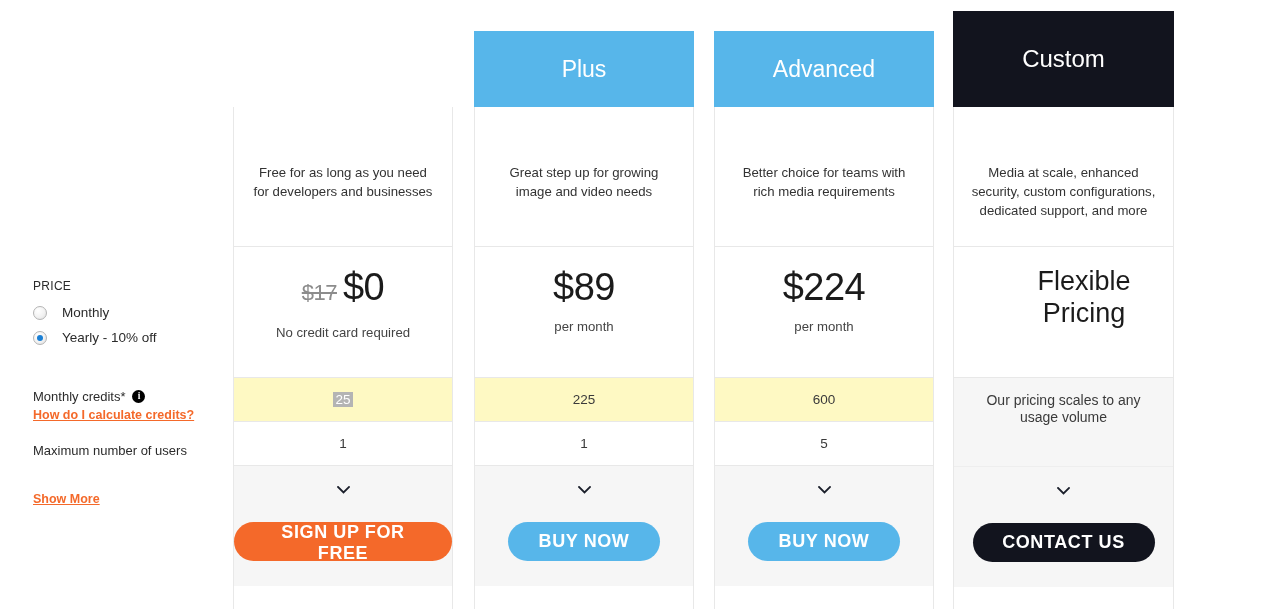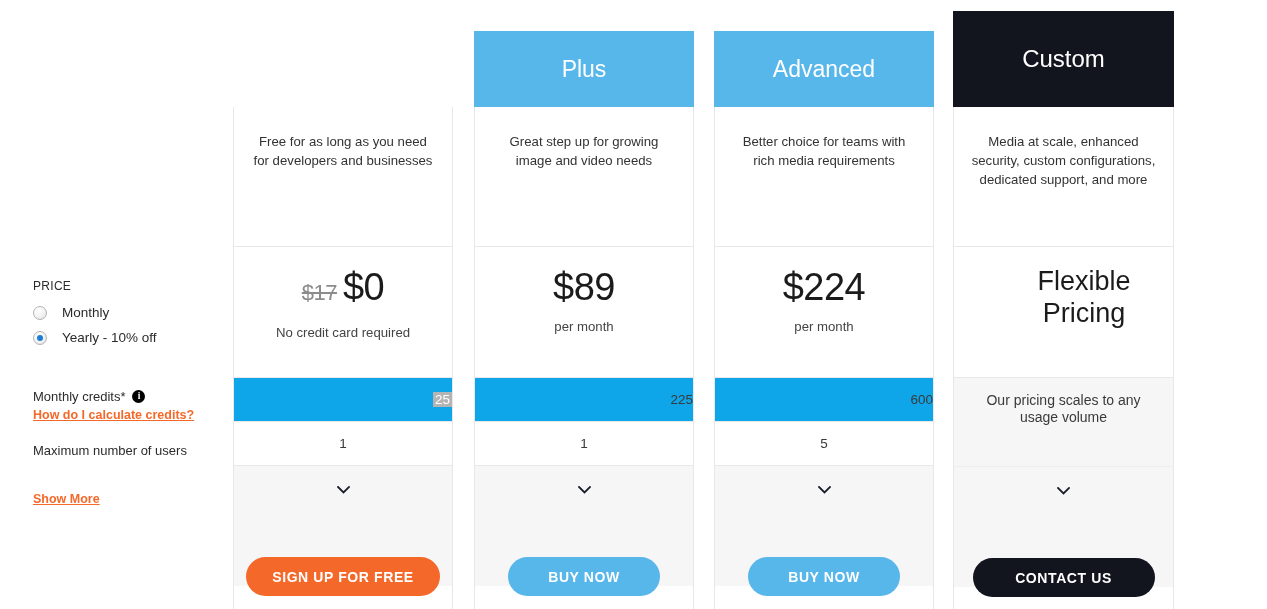--- a/index.html
+++ b/index.html
@@ -153,20 +153,21 @@
     display: flex;
     align-items: flex-start;
     justify-content: center;
     padding: 25px 16px 0 16px;
   }
   .row-desc .desc-text {
     font-size: 13.2px;
     line-height: 19px;
     text-align: center;
     color: #333333;
+    margin-top: 31px;
   }
 
   .row-price {
     height: 131px;
     border-bottom: 1px solid #e8e8e8;
     box-sizing: border-box;
     display: flex;
     flex-direction: column;
     align-items: center;
     justify-content: flex-start;
@@ -204,21 +205,21 @@
   .row-cell {
     height: 44px;
     box-sizing: border-box;
     display: flex;
     align-items: center;
     justify-content: center;
     font-size: 13.5px;
     color: #3a3a3a;
     border-bottom: 1px solid #e8e8e8;
   }
-  .row-cell.shaded { background: #0ea5e9; justify-content: flex-end; }
+  .row-cell.shaded { background: #fef9c3; }
   .row-cell.white  { background: #ffffff; }
 
   .sel-highlight {
     background: #b4b4b4;
     color: #ffffff;
     padding: 0 2px;
   }
 
   .row-cell-merged {
     height: 89px;
@@ -255,29 +256,28 @@
     display: flex;
     align-items: flex-start;
     justify-content: center;
     padding-top: 8px;
     box-sizing: border-box;
   }
   .cta-btn {
     border: none;
     border-radius: 22px;
     color: #ffffff;
-    font-size: 14px;
+    font-size: 18px;
     font-weight: bold;
     letter-spacing: 0.6px;
     font-family: "Liberation Sans", sans-serif;
     cursor: pointer;
     height: 39px;
     padding: 0 26px;
     min-width: 152px;
-    margin-top: 35px;
   }
   #btn-custom { min-width: 182px; }
   #btn-free   { min-width: 178px; }
 </style>
 </head>
 <body>
 
 <div id="left-col">
 
   <div class="price-label">PRICE</div>

